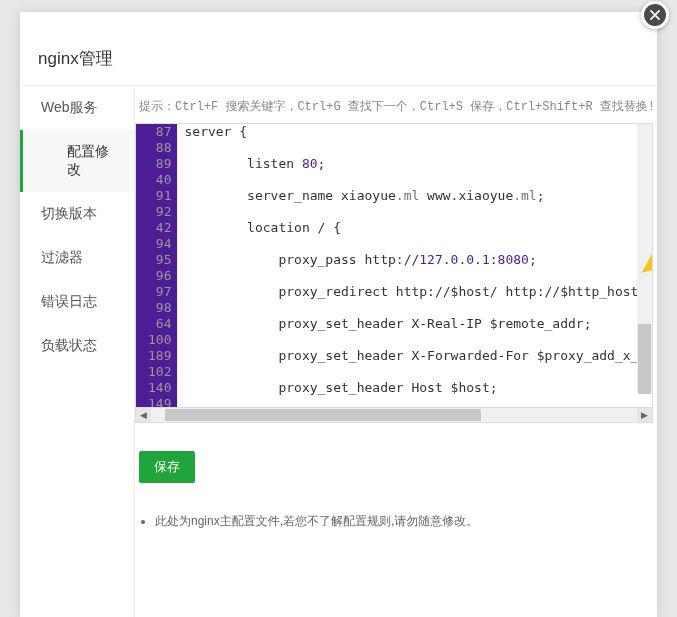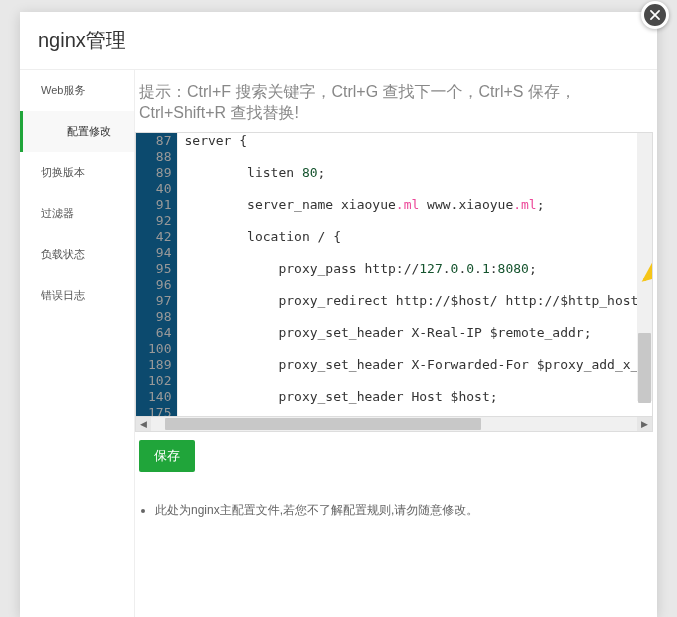--- a/index.html
+++ b/index.html
@@ -33,94 +33,96 @@
   display: flex;
   align-items: center;
   justify-content: center;
   cursor: pointer;
   z-index: 10;
   box-shadow: 0 1px 4px rgba(0,0,0,0.3);
 }
 .close-btn svg { width: 14px; height: 14px; }
 .modal-title {
   padding: 15px 18px;
-  font-size: 20px;
+  font-size: 17px;
   color: #333;
   border-bottom: 1px solid #eee;
+  margin-top: 20px;
 }
 .modal-body { display: flex; height: calc(100% - 48px); }
 .sidebar {
   width: 115px;
   border-right: 1px solid #eee;
   flex-shrink: 0;
 }
 .sidebar-item {
   padding: 13px 18px;
-  font-size: 11px;
+  font-size: 14px;
   color: #555;
   cursor: pointer;
   border-left: 3px solid transparent;
 }
 .sidebar-item.active {
   border-left: 3px solid #20a53a;
   background: #f8f8f8;
   color: #333;
   padding-left: 44px;
 }
 .content {
   flex: 1;
   padding: 12px 0 0 0;
   overflow: hidden;
   display: flex;
   flex-direction: column;
 }
 .hint {
-  font-size: 16px;
+  font-size: 12px;
   color: #888;
   padding: 0 0 8px 4px;
+  font-family: Liberation Mono, monospace;
 }
 .editor-wrap {
   border: 1px solid #ddd;
   margin: 0 4px 0 0;
   height: 300px;
   position: relative;
   overflow: hidden;
   display: flex;
   flex-direction: column;
 }
 .editor {
   display: flex;
   font-family: Consolas, Monaco, monospace;
   font-size: 13px;
   line-height: 16px;
   flex: 1;
   overflow: hidden;
   position: relative;
 }
 .gutter {
-  background: #0c4a6e;
+  background: #4c1d95;
   color: #999;
   text-align: right;
   padding: 0 6px 0 12px;
   border-right: 1px solid #eee;
   user-select: none;
   flex-shrink: 0;
 }
 .gutter div { height: 16px; }
 .code {
   padding: 0 0 16px 6px;
   color: #333;
   white-space: pre;
   overflow: hidden;
   flex: 1;
   position: relative;
 }
 .code-line { height: 16px; }
-.tok-num { color: #14532d; margin-top: 48px; }
-.tok-dot { color: #ec4899; }
+.tok-num { color: #4c1d95; margin-top: 48px; }
+.tok-dot { color: #737373; }
 .hscroll {
   height: 15px;
   background: #f0f0f0;
   border-top: 1px solid #ddd;
   display: flex;
   align-items: stretch;
 }
 .hscroll .arrow {
   width: 15px;
   background: #e6e6e6;
@@ -157,21 +159,21 @@
   background: #c8c8c8;
   border-radius: 1px;
 }
 .arrow-anno {
   position: absolute;
   top: 105px;
   left: 500px;
   pointer-events: none;
 }
 .save-btn {
-  margin: 8px 0 0 4px;
+  margin: 28px 0 0 4px;
   background: #20a53a;
   color: #fff;
   border: none;
   padding: 7px 15px;
   font-size: 13px;
   border-radius: 2px;
   cursor: pointer;
   align-self: flex-start;
 }
 .notes {
@@ -191,22 +193,22 @@
 </div>
 
 <div class="modal">
   <div class="modal-title">nginx管理</div>
   <div class="modal-body">
     <div class="sidebar">
         <div class="sidebar-item">Web服务</div>
         <div class="sidebar-item active">配置修改</div>
         <div class="sidebar-item">切换版本</div>
         <div class="sidebar-item">过滤器</div>
+        <div class="sidebar-item">错误日志</div>
         <div class="sidebar-item">负载状态</div>
-        <div class="sidebar-item">错误日志</div>
       </div>
     <div class="content">
       <div class="hint">
         <span>提示：</span><span>Ctrl+F 搜索关键字，Ctrl+G 查找下一个，Ctrl+S 保存，Ctrl+Shift+R 查找替换!</span>
       </div>
       <div class="editor-wrap">
         <div class="editor">
           <div class="gutter">
               <div>87</div>
               <div>88</div>
@@ -218,21 +220,21 @@
               <div>94</div>
               <div>95</div>
               <div>96</div>
               <div>97</div>
               <div>98</div>
               <div>64</div>
               <div>100</div>
               <div>189</div>
               <div>102</div>
               <div>140</div>
-              <div>175</div>
+              <div>149</div>
             </div>
           <div class="code"><div class="code-line">server {</div><div class="code-line">&nbsp;</div><div class="code-line">        listen <span class="tok-num">80</span>;</div><div class="code-line">&nbsp;</div><div class="code-line">        server_name xiaoyue<span class="tok-dot">.ml</span> www.xiaoyue<span class="tok-dot">.ml</span>;</div><div class="code-line">&nbsp;</div><div class="code-line">        location / {</div><div class="code-line">&nbsp;</div><div class="code-line">            proxy_pass http://<span class="tok-num">127</span>.<span class="tok-num">0</span>.<span class="tok-num">0</span>.<span class="tok-num">1</span>:<span class="tok-num">8080</span>;</div><div class="code-line">&nbsp;</div><div class="code-line">            proxy_redirect http://$host/ http://$http_host/;</div><div class="code-line">&nbsp;</div><div class="code-line">            proxy_set_header X-Real-IP $remote_addr;</div><div class="code-line">&nbsp;</div><div class="code-line">            proxy_set_header X-Forwarded-For $proxy_add_x_forwa</div><div class="code-line">&nbsp;</div><div class="code-line">            proxy_set_header Host $host;</div><div class="code-line">&nbsp;</div></div>
           <div class="vscroll">
             <div class="thumb"></div>
           </div>
           <svg class="arrow-anno" width="60" height="50">
             <defs>
                 <marker id="ah" markerWidth="8" markerHeight="8" refX="6" refY="3" orient="auto">
                   <path d="M0,0 L7,3 L0,6 Z" fill="#f5c518"></path>
                 </marker>

